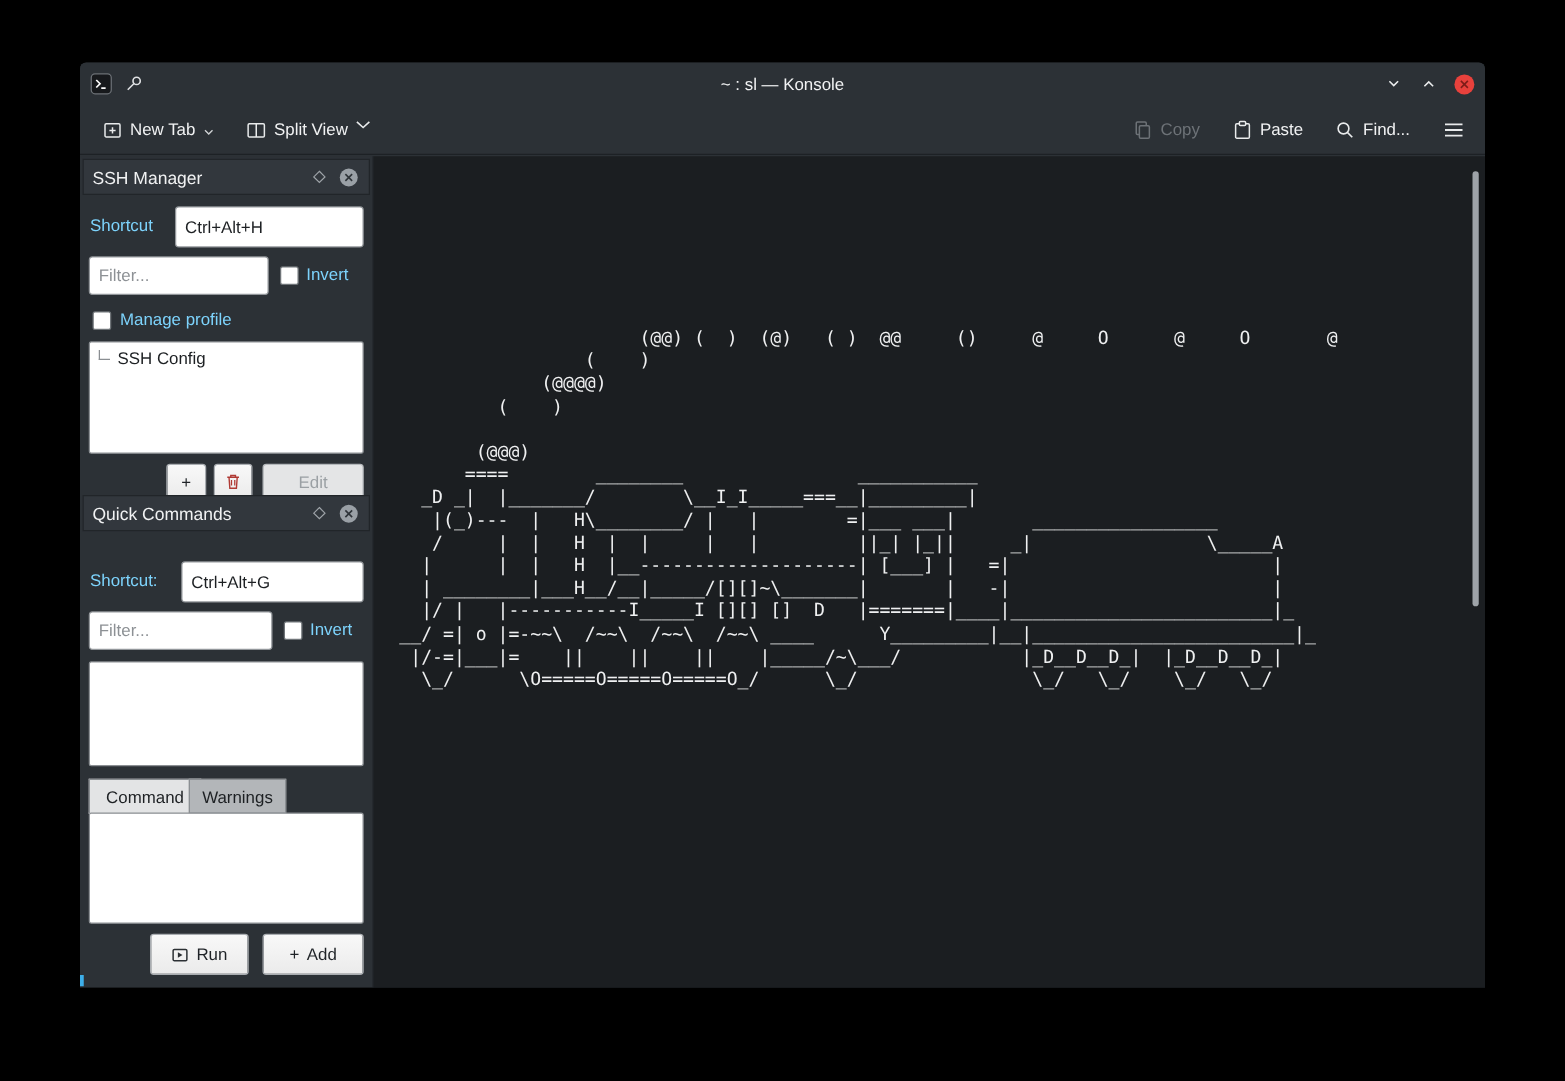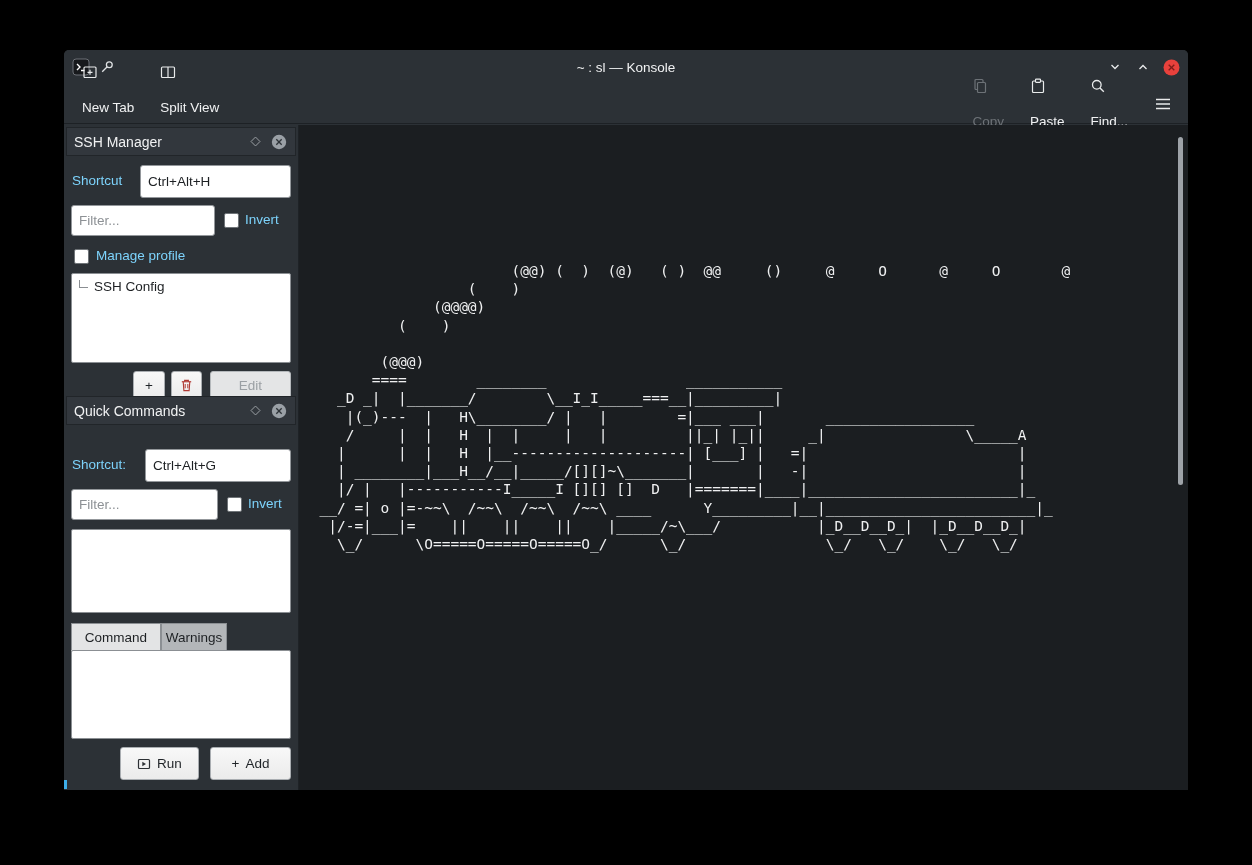--- a/index.html
+++ b/index.html
@@ -16,22 +16,22 @@
   .tb-title { position:absolute; left:0; right:0; text-align:center; color:#f1f2f3;
               font-size:13.5px; pointer-events:none; }
   .tb-controls { position:absolute; right:8px; top:0; height:34px; display:flex;
                  align-items:center; gap:10px; }
   .tb-btn { width:18px; height:18px; display:flex; align-items:center; justify-content:center; }
 
   
   .toolbar { position:absolute; left:0; top:34px; right:0; height:40px; background:#2c3136;
              border-bottom:1px solid #1d2125; display:flex; align-items:center;
              padding:0 16px 0 18px; }
-  .tool-item { display:flex; gap:20px; color:#f1f2f3; font-size:13.5px;
-               margin-right:26px;flex-direction:column; }
+  .tool-item { display:flex; gap:6px; color:#f1f2f3; font-size:13.5px;
+               margin-right:26px; }
   .tool-item.disabled { color:#6d7277; }
   .tool-right { margin-left:auto; display:flex; align-items:center; }
   .tool-right .tool-item { margin-right:0; margin-left:26px; }
   .menu-arrow { align-self:flex-end; margin-bottom:3px; margin-left:1px; }
 
   
   .content { position:absolute; left:0; top:75px; right:0; bottom:0; }
   .sidebar { position:absolute; left:0; top:0; width:235px; bottom:0; background:#2c3136;
              border-right:1px solid #1e2226; }
   .terminal { position:absolute; left:235px; top:0; right:0; bottom:0; background:#1b1e21; }
@@ -89,21 +89,21 @@
 
   
   .qc-header { top:271px; }
   .qc-shortcut-label { top:332px; left:8px; }
   .qc-shortcut-input { top:324px; left:81px; width:146px; height:33px; }
   .qc-filter-input { top:364px; left:7px; width:147px; height:31px; }
   .qc-invert-cb { top:372px; left:163px; }
   .qc-invert-label { top:371px; left:184px; }
   .qc-list { top:404px; left:7px; width:220px; height:84px; }
   .qc-tab-command { top:498px; left:7px; width:90px;justify-content:center; }
-  .qc-tab-warnings { top:498px; left:97px; width:66px; }
+  .qc-tab-warnings { top:498px; left:87px; width:78px; }
   .qc-editor { top:525px; left:7px; width:220px; height:89px; }
   .qc-run-btn { top:622px; left:56px; width:79px; height:33px; }
   .qc-add-btn { top:622px; left:146px; width:81px; height:33px; }
 
   svg { display:block; }
 </style>
 </head>
 <body>
 
 <div class="screen">

